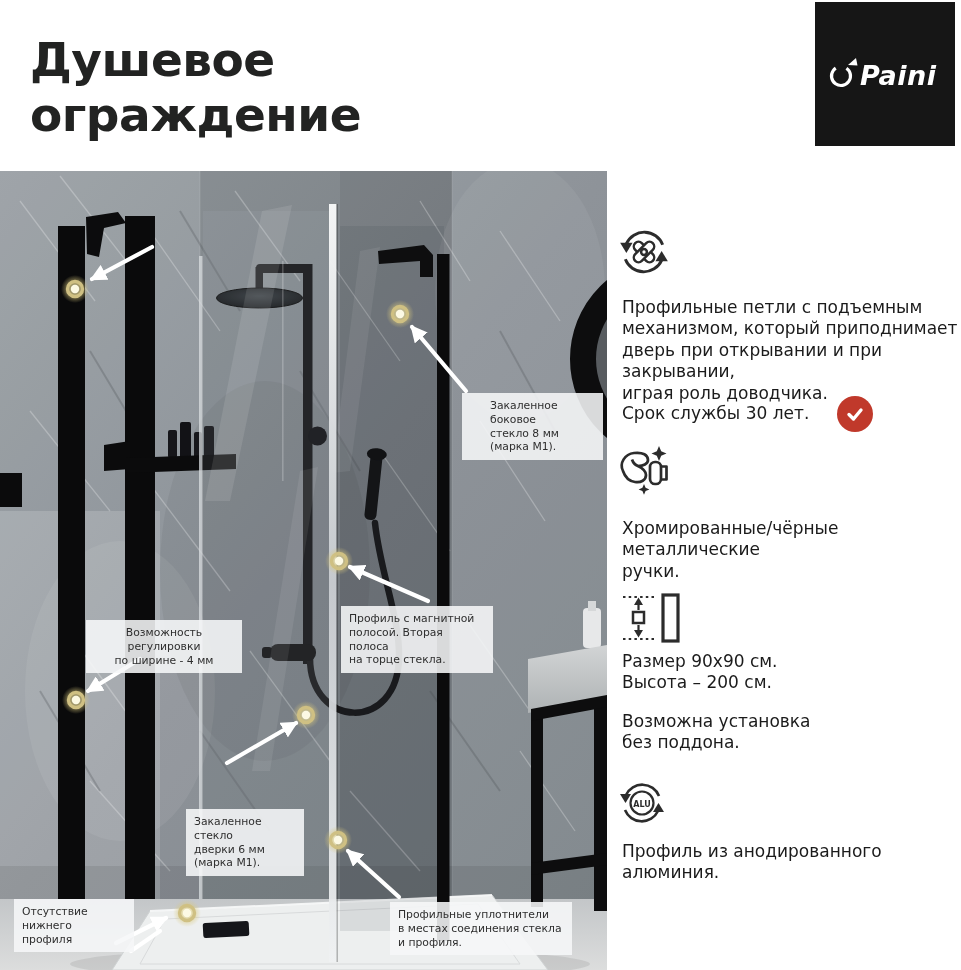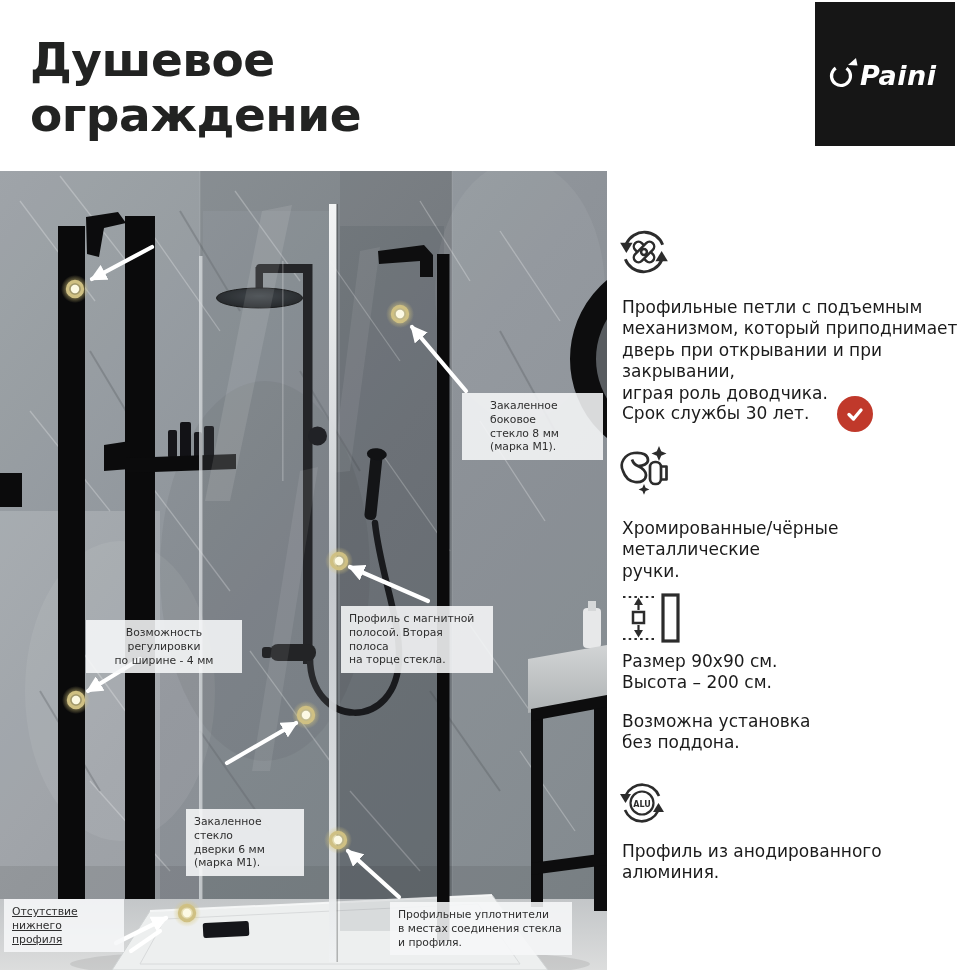--- a/index.html
+++ b/index.html
@@ -30,21 +30,21 @@
 
   .callout {
     position:absolute; background:rgba(246,247,248,0.88); color:#2e2e2e;
     font-size:10.8px; line-height:1.28; padding:6px 8px; white-space:pre-line;
   }
   .co1 { left:158px; top:43px;  width:164px; }
   .co2 { left:462px; top:222px; width:141px;padding-left:28px; }
   .co3 { left:86px;  top:449px; width:156px; text-align:center; }
   .co4 { left:341px; top:435px; width:152px; }
   .co5 { left:186px; top:598px; width:118px;margin-top:40px; }
-  .co6 { left:4px;  top:728px; width:120px;text-decoration:underline; }
+  .co6 { left:14px;  top:728px; width:120px; }
   .co7 { left:390px; top:731px; width:182px; }
 
   
   .feature-icon { position:absolute;text-align:right; }
   .ficon1 { left:616px; top:224px; }
   .ficon2 { left:613px; top:441px; }
   .ficon3 { left:618px; top:589px; }
   .ficon4 { left:616px; top:777px; }
   .ftext {
     position:absolute; left:622px; width:348px; color:#1b1b1b;

